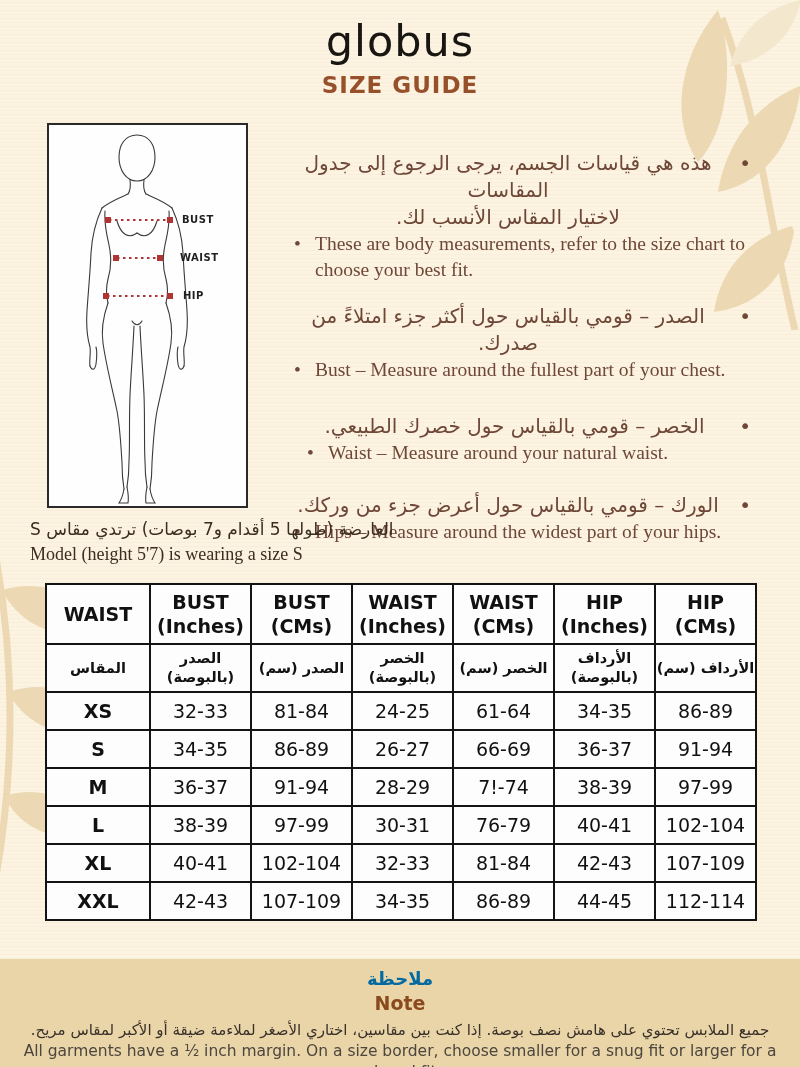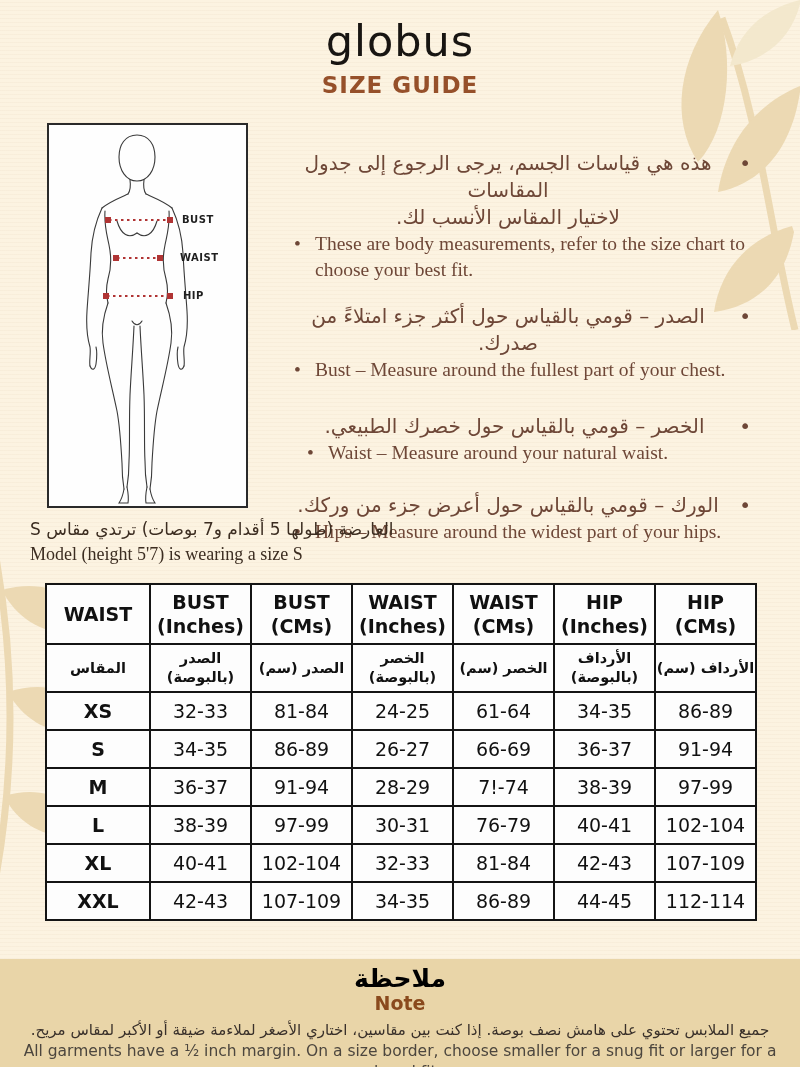--- a/index.html
+++ b/index.html
@@ -51,21 +51,21 @@
   col{width:101px;} col.c-size{width:104px;}
   th,td{border:2px solid #141414;text-align:center;vertical-align:middle;padding:0;color:#111;}
   .tr-hen th{height:58px;font-size:19px;font-weight:700;line-height:24px;}
   .tr-har th{height:46px;font-size:14.5px;font-weight:700;line-height:19px;direction:rtl;}
   .tr-data td{height:36px;font-size:19px;font-weight:400;border-radius:12px;}
   .tr-data td.size-cell{font-weight:700;}
 
   
   .note-strip{left:0;top:959px;width:800px;height:108px;background:#e9d5a8;text-align:center;
               box-sizing:border-box;padding-top:7px;}
-  .note-title-ar{font-size:25px;font-weight:700;color:#000000;line-height:26px;}
+  .note-title-ar{font-size:18px;font-weight:700;color:#0369a1;line-height:26px;}
   .note-title-en{font-size:19px;font-weight:700;color:#8a4a1d;line-height:23px;}
   .note-body-ar{direction:rtl;font-size:15px;color:#39302a;line-height:22px;margin-top:4px;}
   .note-body-en{font-size:15.5px;color:#4c463e;line-height:21px;}
 </style>
 </head>
 <body>
 
 <div id="canvas">
 
   <svg class="leaf-svg" style="right:0;top:0;" width="190" height="330" viewBox="0 0 190 330">

